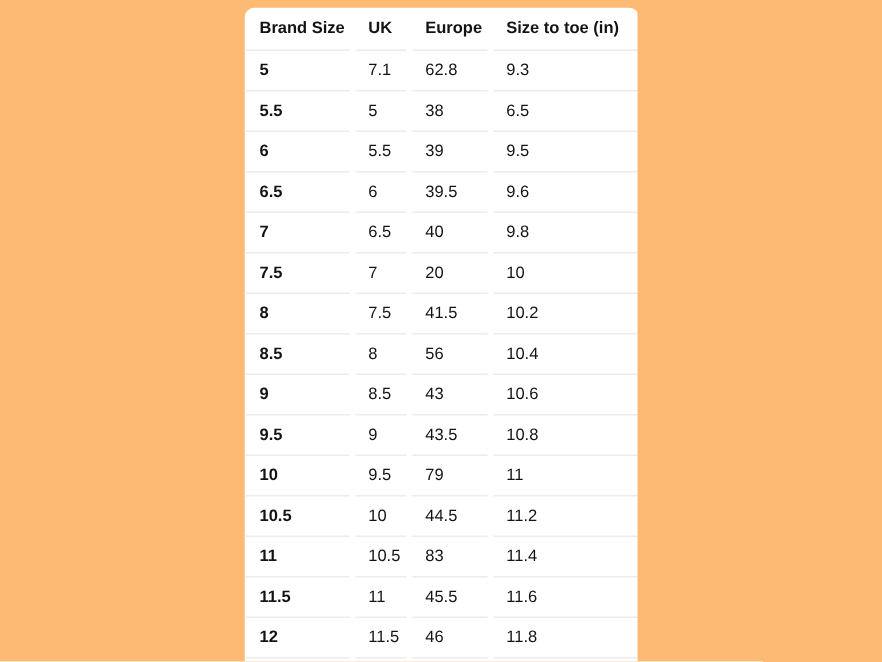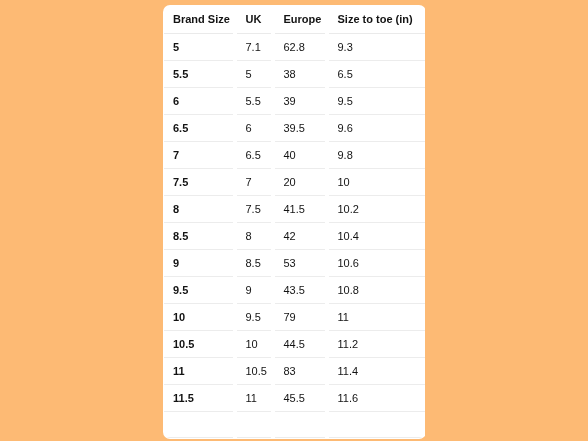--- a/index.html
+++ b/index.html
@@ -241,35 +241,35 @@
             </td>
           </tr>
           <tr>
             <td class="col-brand brand-cell">
               <span class="cell-inner">8.5</span>
             </td>
             <td class="col-uk">
               <span class="cell-inner">8</span>
             </td>
             <td class="col-eu">
-              <span class="cell-inner">42</span>
+              <span class="cell-inner">56</span>
             </td>
             <td class="col-heel">
               <span class="cell-inner">10.4</span>
             </td>
           </tr>
           <tr>
             <td class="col-brand brand-cell">
               <span class="cell-inner">9</span>
             </td>
             <td class="col-uk">
               <span class="cell-inner">8.5</span>
             </td>
             <td class="col-eu">
-              <span class="cell-inner">53</span>
+              <span class="cell-inner">43</span>
             </td>
             <td class="col-heel">
               <span class="cell-inner">10.6</span>
             </td>
           </tr>
           <tr>
             <td class="col-brand brand-cell">
               <span class="cell-inner">9.5</span>
             </td>
             <td class="col-uk">
@@ -329,20 +329,34 @@
               <span class="cell-inner">11.5</span>
             </td>
             <td class="col-uk">
               <span class="cell-inner">11</span>
             </td>
             <td class="col-eu">
               <span class="cell-inner">45.5</span>
             </td>
             <td class="col-heel">
               <span class="cell-inner">11.6</span>
+            </td>
+          </tr>
+          <tr>
+            <td class="col-brand brand-cell">
+              <span class="cell-inner">12</span>
+            </td>
+            <td class="col-uk">
+              <span class="cell-inner">11.5</span>
+            </td>
+            <td class="col-eu">
+              <span class="cell-inner">46</span>
+            </td>
+            <td class="col-heel">
+              <span class="cell-inner">11.8</span>
             </td>
           </tr>
           <tr>
             <td class="col-brand brand-cell"></td>
             <td class="col-uk"></td>
             <td class="col-eu"></td>
             <td class="col-heel"></td>
           </tr>
         </tbody>
     </table>

